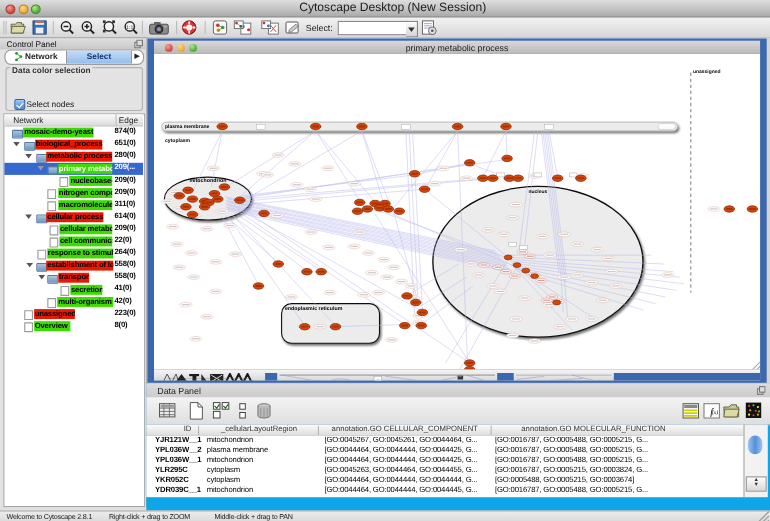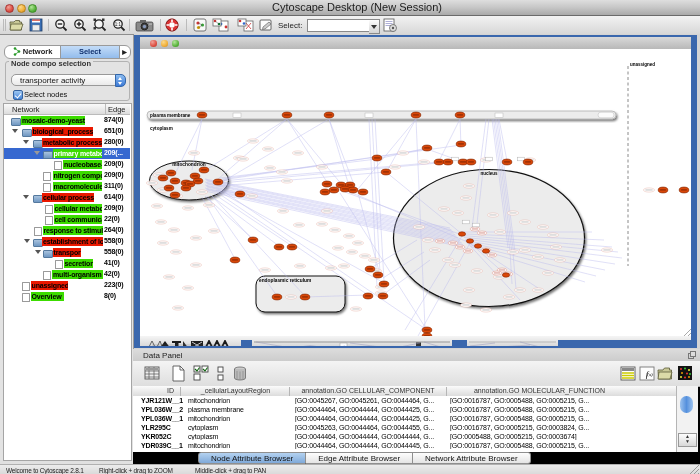--- a/index.html
+++ b/index.html
@@ -42,21 +42,21 @@
 .tcnt{position:absolute;left:100px;top:1px}
 .fold{position:absolute;top:2.5px;width:8px;height:6px;background:linear-gradient(#a9c3de,#6f97c2);border:0.5px solid #55799e;border-radius:1px}
 .page{position:absolute;top:1.5px;width:5.5px;height:7.5px;background:#fff;border:0.6px solid #9a9a9a;border-radius:0.5px}
 
 #desktop{position:absolute;left:134px;top:34px;width:566px;height:315px;background:#d4d4d4}
 #frame{position:absolute;left:0px;top:1px;width:563px;height:313px;background:#3a67ad}
 #ftitle{position:absolute;left:6px;top:2px;width:551px;height:12px;background:linear-gradient(#d9d9d9,#b8b8b8);border-bottom:1px solid #888;font-size:8px;color:#222}
 #canvas{position:absolute;left:6px;top:14px;width:551px;height:287px;background:#fff}
 #strip{position:absolute;left:6px;top:301px;width:551px;height:10px;background:linear-gradient(#f5f5f5,#d9d9d9);overflow:hidden}
 
-#dp{position:absolute;left:133px;top:349px;width:567px;height:115px;background:#000000}
+#dp{position:absolute;left:133px;top:349px;width:567px;height:115px;background:#0ea5e9}
 #dptitle{position:absolute;left:0;top:0;width:567px;height:12px;background:linear-gradient(#dcdcdc,#cccccc);font-size:8px;color:#222}
 #dptitle span{position:absolute;left:10px;top:2px}
 #dptool{position:absolute;left:0;top:12px;width:567px;height:25px;background:linear-gradient(#f4f4f4,#dedede);border-bottom:1px solid #aaa}
 #dptool svg{position:absolute;top:4px}
 #dhead{position:absolute;left:0;top:37px;width:543px;height:10px;background:linear-gradient(#fbfbfb,#dcdcdc);border-bottom:1px solid #b5b5b5;font-size:7px;color:#333}
 #dhead span{position:absolute;top:1px;text-align:center;border-right:1px solid #b5b5b5;height:9px}
 #dtable{position:absolute;left:0;top:47px;width:543px;height:56px;background:#fff}
 .drow{position:absolute;left:0;width:543px;height:9px;font-size:7px;color:#000;white-space:nowrap}
 .drow span{position:absolute;top:0.5px;overflow:hidden;letter-spacing:-0.15px}
 .c1{left:8px;width:50px;font-weight:bold;letter-spacing:-0.3px}
@@ -170,41 +170,40 @@
   <div class="tsep" style="left:48px"></div>
   <div class="tsep" style="left:129px"></div>
   <div class="tsep" style="left:160px"></div>
   <div class="tsep" style="left:186px"></div>
   <span id="searchlab">Select:</span>
   <div id="searchbox"></div>
       <div id="searcharrow"></div>
 </div>
 
 <div id="cp">
+  <div id="cptitle"><span>Control Panel</span>
+    <svg style="position:absolute;right:3px;top:1px" width="8" height="8" viewBox="0 0 8 8">
+          <rect x="0.5" y="2.5" width="5" height="5" fill="none" stroke="#777" stroke-width="1"></rect>
+          <rect x="2.5" y="0.5" width="5" height="5" fill="#ddd" stroke="#777" stroke-width="1"></rect>
+        </svg>
+  </div>
   <div id="cptabs">
     <div class="seg" style="left:0;width:55px">
       <svg width="8" height="9" viewBox="0 0 8 9" style="vertical-align:-2px">
             <circle cx="2" cy="1.5" r="1.3" fill="#2a9a2a"></circle>
             <circle cx="2" cy="7.5" r="1.3" fill="#2a9a2a"></circle>
             <circle cx="6" cy="4.5" r="1.3" fill="#2a9a2a"></circle>
             <path d="M2,1.5 L6,4.5 L2,7.5" stroke="#2a9a2a" stroke-width="0.8" fill="none"></path>
           </svg>
       Network</div>
     <div class="seg" style="left:55px;width:58px;background:linear-gradient(#c3dcf8,#93bcec);border-left:1px solid #9a9a9a;border-right:1px solid #9a9a9a;color:#10306e">Select</div>
     <div class="seg" style="left:114px;width:11px;font-size:6px;line-height:12px">▶</div>
   </div>
   <div id="groupbox"></div>
-  <div id="grouplab">Node compo selection</div>
-  <div id="dropdown">
-        <span>transporter activity</span>
-    <div id="spinner">
-      <div class="sarrow" style="top:2px;border-bottom:3px solid #fff"></div>
-      <div class="sarrow" style="top:7px;border-top:3px solid #fff"></div>
-    </div>
-  </div>
+  <div id="grouplab">Data color selection</div>
   <div id="checkbox"></div>
       <div id="cklab">Select nodes</div>
   <div id="treebox">
     <div id="treehead">
           <span style="position:absolute;left:8px;top:1px">Network</span>
           <span style="position:absolute;left:104px;top:1px">Edge</span>
           <div style="position:absolute;left:101px;top:0;width:1px;height:10px;background:#bbb"></div>
         </div>
     <div id="tree">
 <div class="trow" style="top:11px">
@@ -301,20 +300,21 @@
     </div>
   </div>
 </div>
 
 <div id="desktop">
   <div id="frame">
     <div id="ftitle">
       <div class="light" style="left:10px;top:3px;width:6.5px;height:6.5px;background:radial-gradient(circle at 35% 30%,#f0a29a,#dd4f42 60%,#b03a30)"></div>
       <div class="light" style="left:21px;top:3px;width:6.5px;height:6.5px;background:radial-gradient(circle at 35% 30%,#fbd98c,#f1af38 60%,#c5851f)"></div>
       <div class="light" style="left:32px;top:3px;width:6.5px;height:6.5px;background:radial-gradient(circle at 35% 30%,#b3e69a,#59b33c 60%,#3d8f26)"></div>
+      <div style="position:absolute;left:0;right:0;top:1.5px;text-align:center">primary metabolic process</div>
     </div>
     <div id="canvas">
       <svg width="551" height="287" viewBox="140 49 551 287">
         <defs>
           <filter id="ds" x="-20%" y="-20%" width="150%" height="160%">
             <feDropShadow dx="1.3" dy="1.8" stdDeviation="0.9" flood-opacity="0.55"></feDropShadow>
           </filter>
         </defs>
 
         <rect x="147" y="111" width="469" height="8" rx="4" fill="#ececec" stroke="#a8a8a8" stroke-width="0.7" filter="url(#ds)"></rect>
@@ -868,23 +868,20 @@
           <span class="c1">YDR039C__1</span>
           <span class="c2">mitochondrion</span>
           <span class="c3">[GO:0044464, GO:0044444, GO:0044445, G...</span>
           <span class="c4">[GO:0016787, GO:0005488, GO:0005215, G...</span>
         </div>
   </div>
   <div id="dscroll">
     <div id="dthumb"></div>
     <div id="dbtn">▲<br>▼</div>
   </div>
-  <div id="dtabs">
-    <span class="dtab first sel">Node Attribute Browser</span><span class="dtab">Edge Attribute Browser</span><span class="dtab last">Network Attribute Browser</span>
-  </div>
 </div>
 
 <div id="status">
   <span style="left:6px">Welcome to Cytoscape 2.8.1</span>
   <span style="left:99px">Right-click + drag to ZOOM</span>
   <span style="left:195px">Middle-click + drag to PAN</span>
   <svg style="position:absolute;right:0;top:-1px" width="11" height="11" viewBox="0 0 11 11">
         <path d="M10,1 L1,10 M10,5 L5,10 M10,9 L9,10" stroke="#999" stroke-width="1"></path>
       </svg>
 </div>

